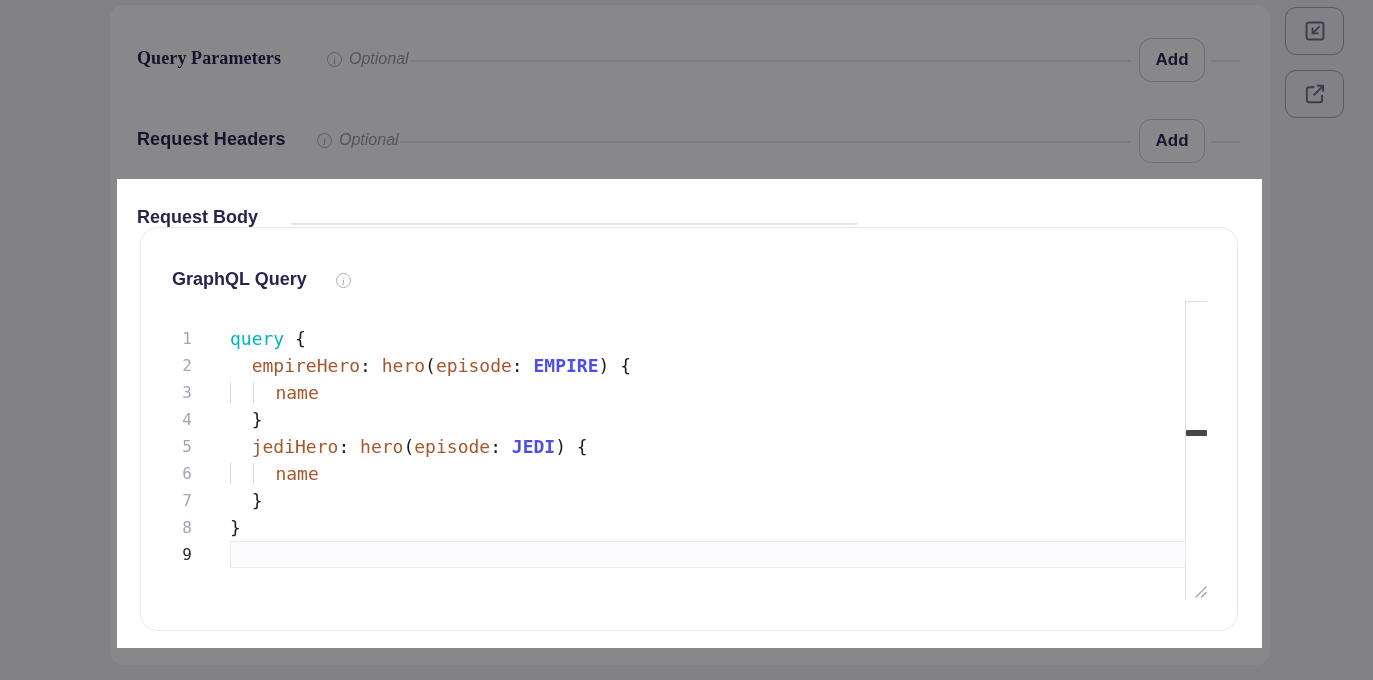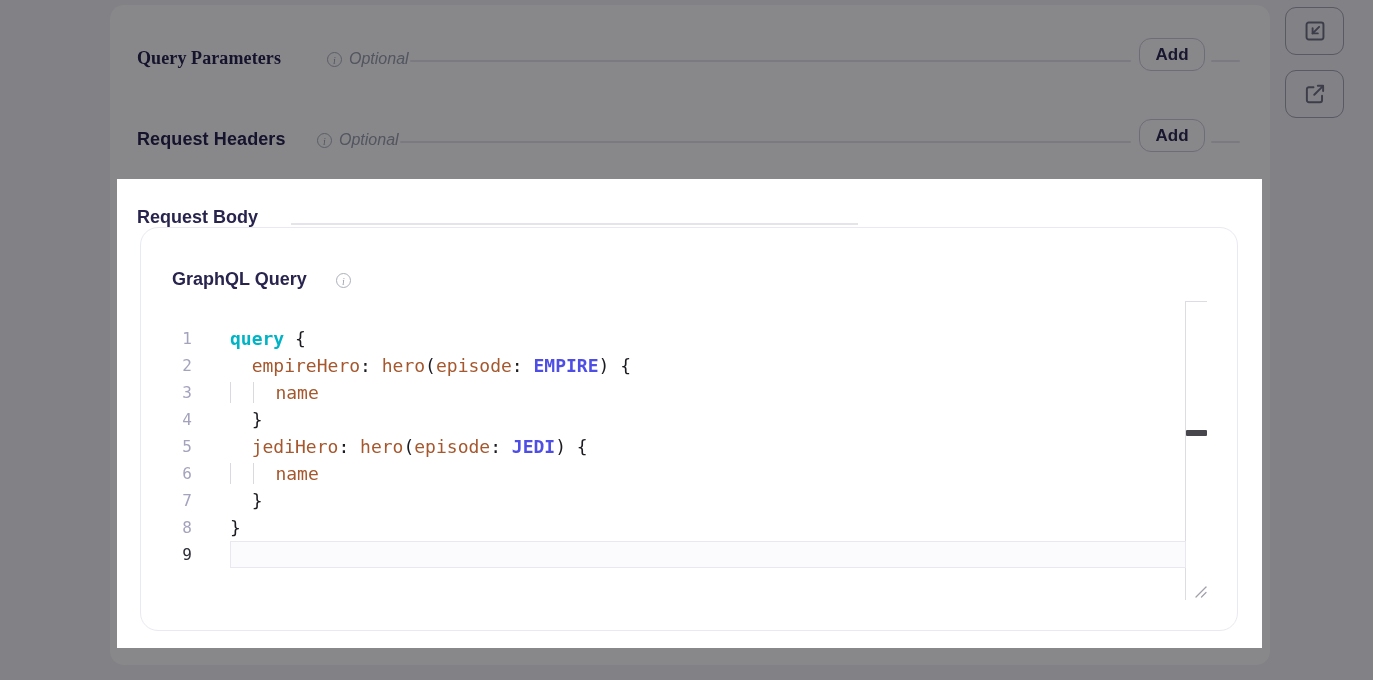--- a/index.html
+++ b/index.html
@@ -7,21 +7,21 @@
        font-family:"Liberation Sans", sans-serif;background:#f2f2f6;}
   .page{position:absolute;inset:0;}
   .card{position:absolute;left:110px;top:5px;width:1160px;height:660px;
         background:#ffffff;border-radius:14px;}
   .section-title{position:absolute;font-size:18px;font-weight:600;color:#28244e;letter-spacing:.1px;}
   .optional{position:absolute;font-size:16px;font-style:italic;color:#9aa0ad;}
   .info-icon{position:absolute;width:15px;height:15px;border:1.4px solid #aab0bb;border-radius:50%;
              color:#9aa0ab;font-size:10px;line-height:15px;text-align:center;box-sizing:border-box;
              font-family:"Liberation Serif",serif;font-style:italic;}
   .divider{position:absolute;height:2px;background:#e4e4ea;border-radius:1px;}
-  .add-btn{position:absolute;width:66px;height:33px;border:1.6px solid #cbccd8;border-radius:12px;
+  .add-btn{position:absolute;width:66px;height:44px;border:1.6px solid #cbccd8;border-radius:12px;
            background:transparent;font-size:17px;font-weight:600;color:#2e2b52;
            font-family:"Liberation Sans",sans-serif;cursor:pointer;}
   .side-btn{position:absolute;left:1285px;width:59px;height:48px;border:1.6px solid #a6a6b6;
             border-radius:11px;background:transparent;cursor:pointer;display:flex;
             align-items:center;justify-content:center;padding:0;}
   .side-btn svg{stroke:#717184;fill:none;stroke-width:1.8;stroke-linecap:round;stroke-linejoin:round;}
   .overlay{position:absolute;inset:0;background:rgba(2,2,8,0.47);z-index:5;}
   .panel{position:absolute;left:117px;top:179px;width:1145px;height:469px;background:#ffffff;z-index:10;}
   .panel-title{position:absolute;left:20px;top:28px;font-size:18px;font-weight:600;color:#28244e;}
   .panel-divider{position:absolute;left:174px;top:44px;width:567px;height:2px;background:#e4e4ea;}
@@ -36,21 +36,21 @@
   .gql-label{position:absolute;left:55px;top:90px;font-size:18px;font-weight:600;color:#28244e;}
   .gql-info{left:219px;top:94px;}
   .editor{position:absolute;left:43px;top:146px;width:1026px;z-index:1;}
   .code-row{display:flex;height:27px;line-height:27px;}
   .ln{width:32px;flex:none;text-align:right;font-family:"DejaVu Sans Mono",monospace;
       font-size:16px;color:#a3a3bd;}
   .code{flex:1;margin-left:38px;white-space:pre;font-family:"DejaVu Sans Mono",monospace;
         font-size:18px;box-sizing:border-box;}
   .code-row.active .ln{color:#2e2e38;}
   .code-row.active .code{background:#fbfbfd;border:1px solid #e8e8ee;}
-  .tk-kw{color:var(--c-kw);font-weight:bold;}
+  .tk-kw{color:var(--c-kw);}
   .tk-field{color:var(--c-field);}
   .tk-enum{color:var(--c-enum);font-weight:bold;}
   .tk-p{color:var(--c-punct);}
   .tk-ws{color:var(--c-punct);}
   .tk-guide{border-left:1px solid #d9d9df;}
   .vtrack{position:absolute;left:1068px;top:122px;width:1px;height:299px;background:#dcdce2;}
   .htrack{position:absolute;left:1068px;top:122px;width:22px;height:1px;background:#dcdce2;}
   .scroll-thumb{position:absolute;left:1069px;top:251px;width:21px;height:6px;background:#46464c;
                 border-radius:1px;cursor:grab;}
   .resize-grip{position:absolute;left:1076px;top:405px;width:16px;height:16px;cursor:nwse-resize;}

